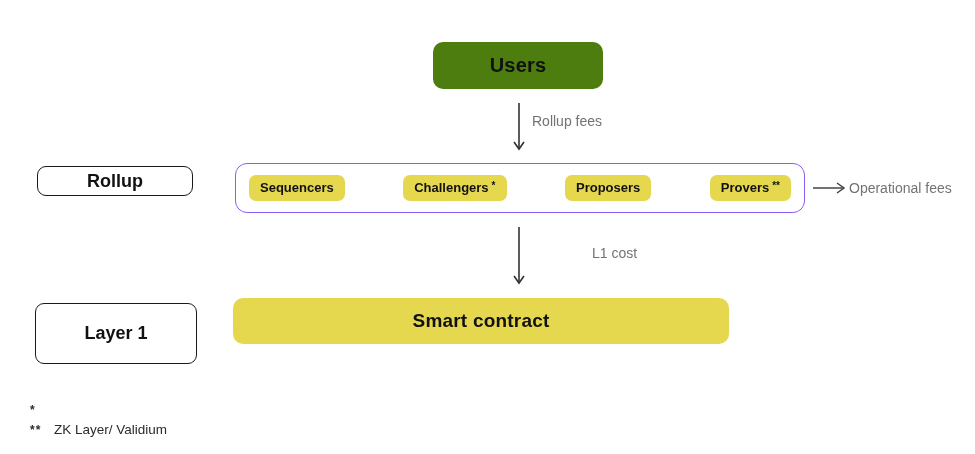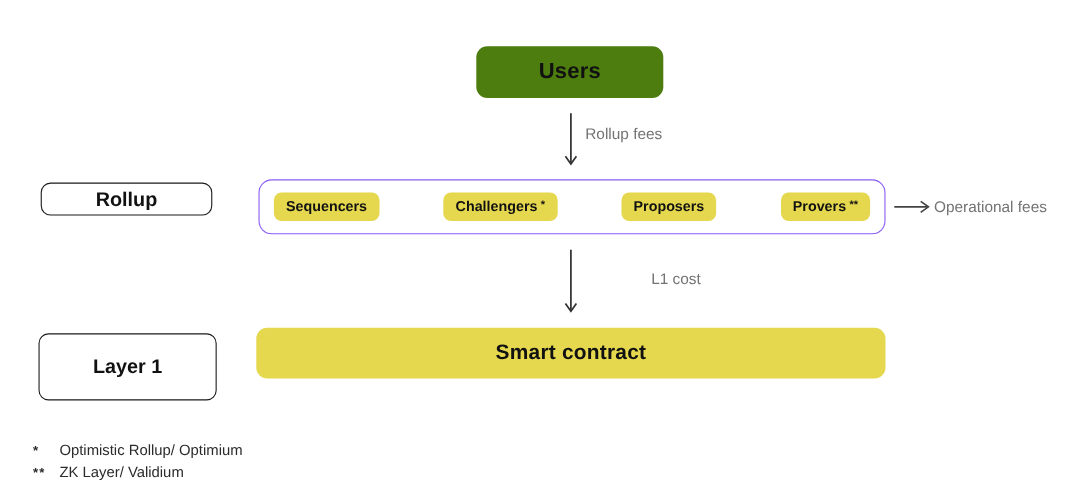--- a/index.html
+++ b/index.html
@@ -14,21 +14,21 @@
   }
 
   
   .users-box {
     position: absolute; left: 433px; top: 42px; width: 170px; height: 47px;
     background: #4d7c0f; border-radius: 10px;
     display: flex; align-items: center; justify-content: center;
     font-weight: bold; font-size: 20px; letter-spacing: .2px;
   }
   .smart-contract-box {
-    position: absolute; left: 233px; top: 298px; width: 572px; height: 46px;
+    position: absolute; left: 233px; top: 298px; width: 496px; height: 46px;
     background: #E5D84F; border-radius: 10px;
     display: flex; align-items: center; justify-content: center;
     font-weight: bold; font-size: 19px; letter-spacing: .2px;
   }
 
   
   .side-box {
     position: absolute; background: #ffffff;
     border: 1.6px solid #1a1a1a; border-radius: 9px;
     display: flex; align-items: center; justify-content: center;
@@ -122,21 +122,20 @@
     <span>Layer 1</span>
   </div>
 
   <div class="smart-contract-box">
     <span>Smart contract</span>
   </div>
 
   <div class="footnotes">
     <div class="footnote-row">
       <span class="footnote-marker">*</span>
-      <span class="footnote-text">Optimistic Rollup/ Optimium</span>
     </div>
     <div class="footnote-row">
       <span class="footnote-marker">**</span>
       <span class="footnote-text">ZK Layer/ Validium</span>
     </div>
   </div>
 
 </div>
 
 </body></html>

